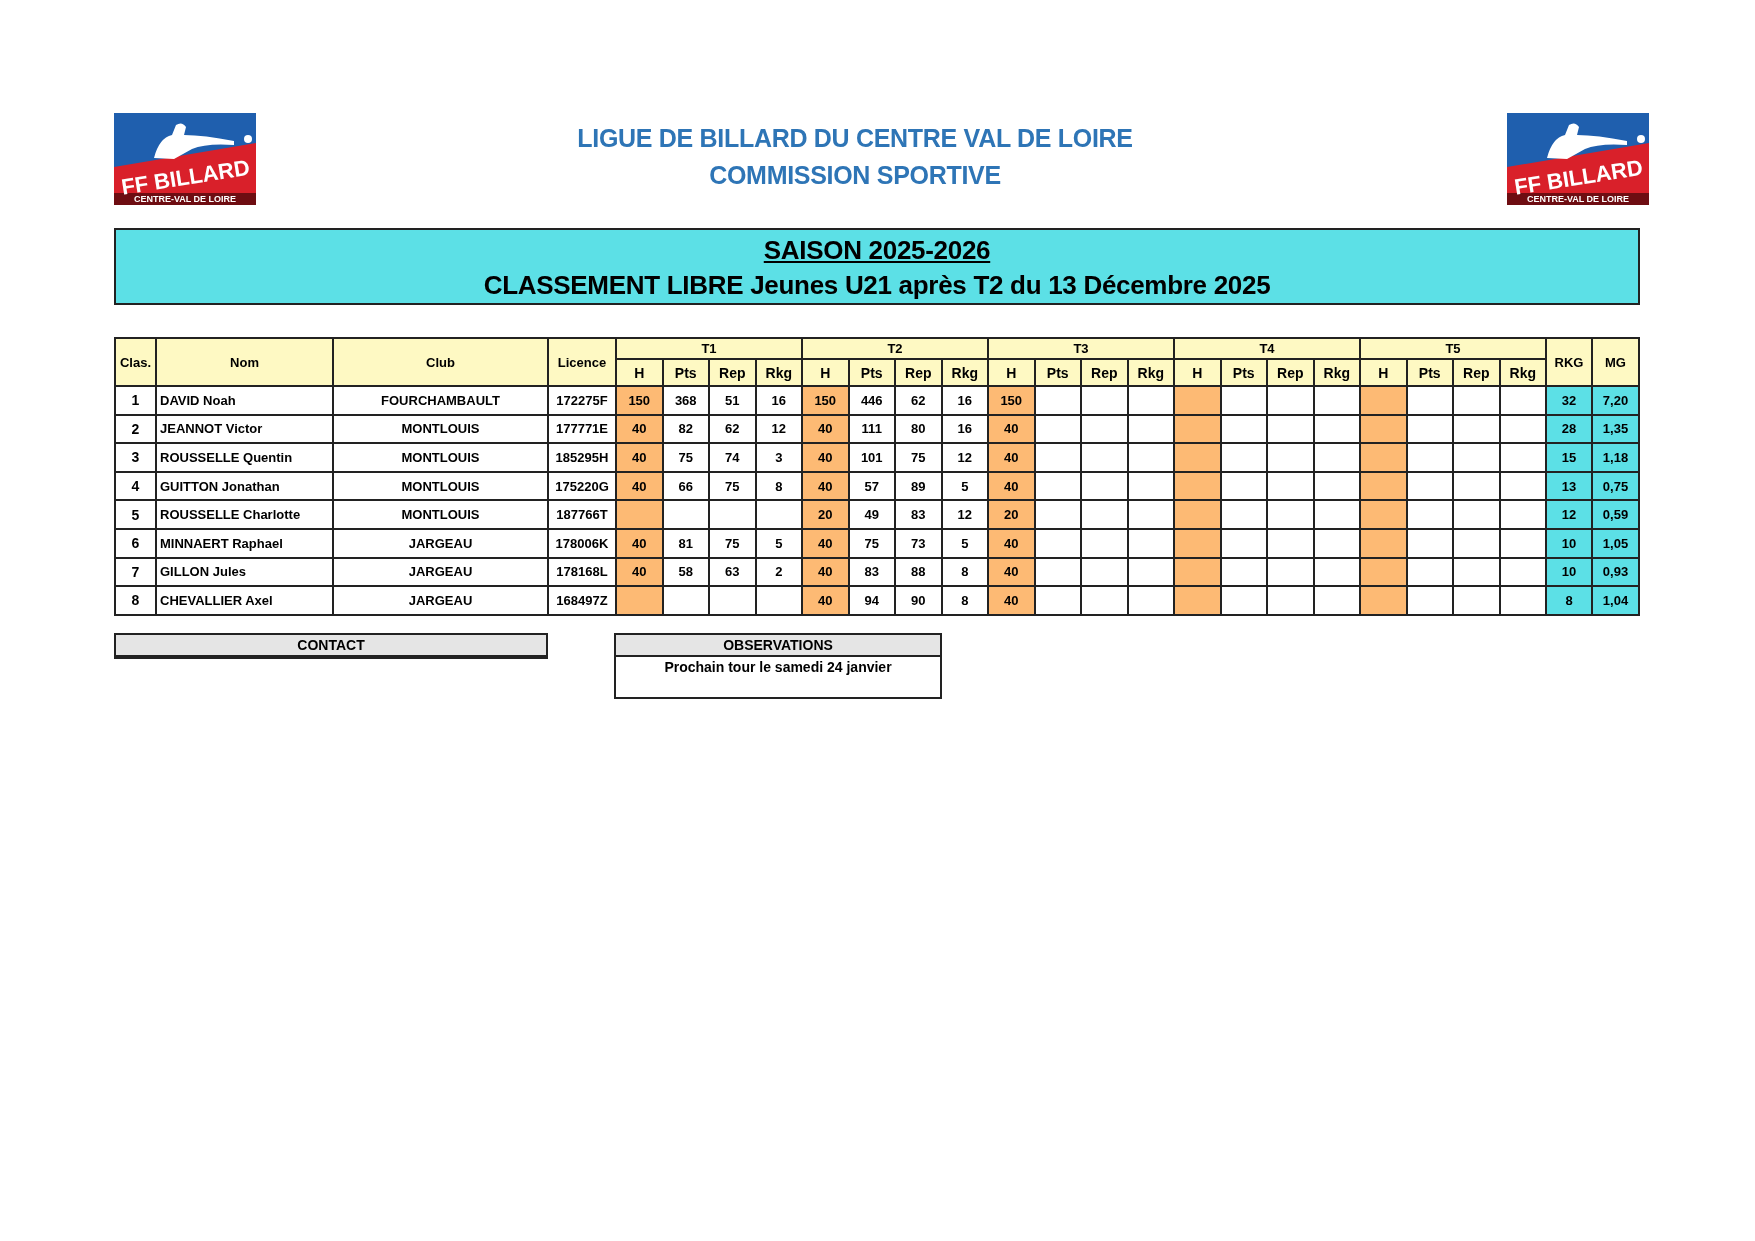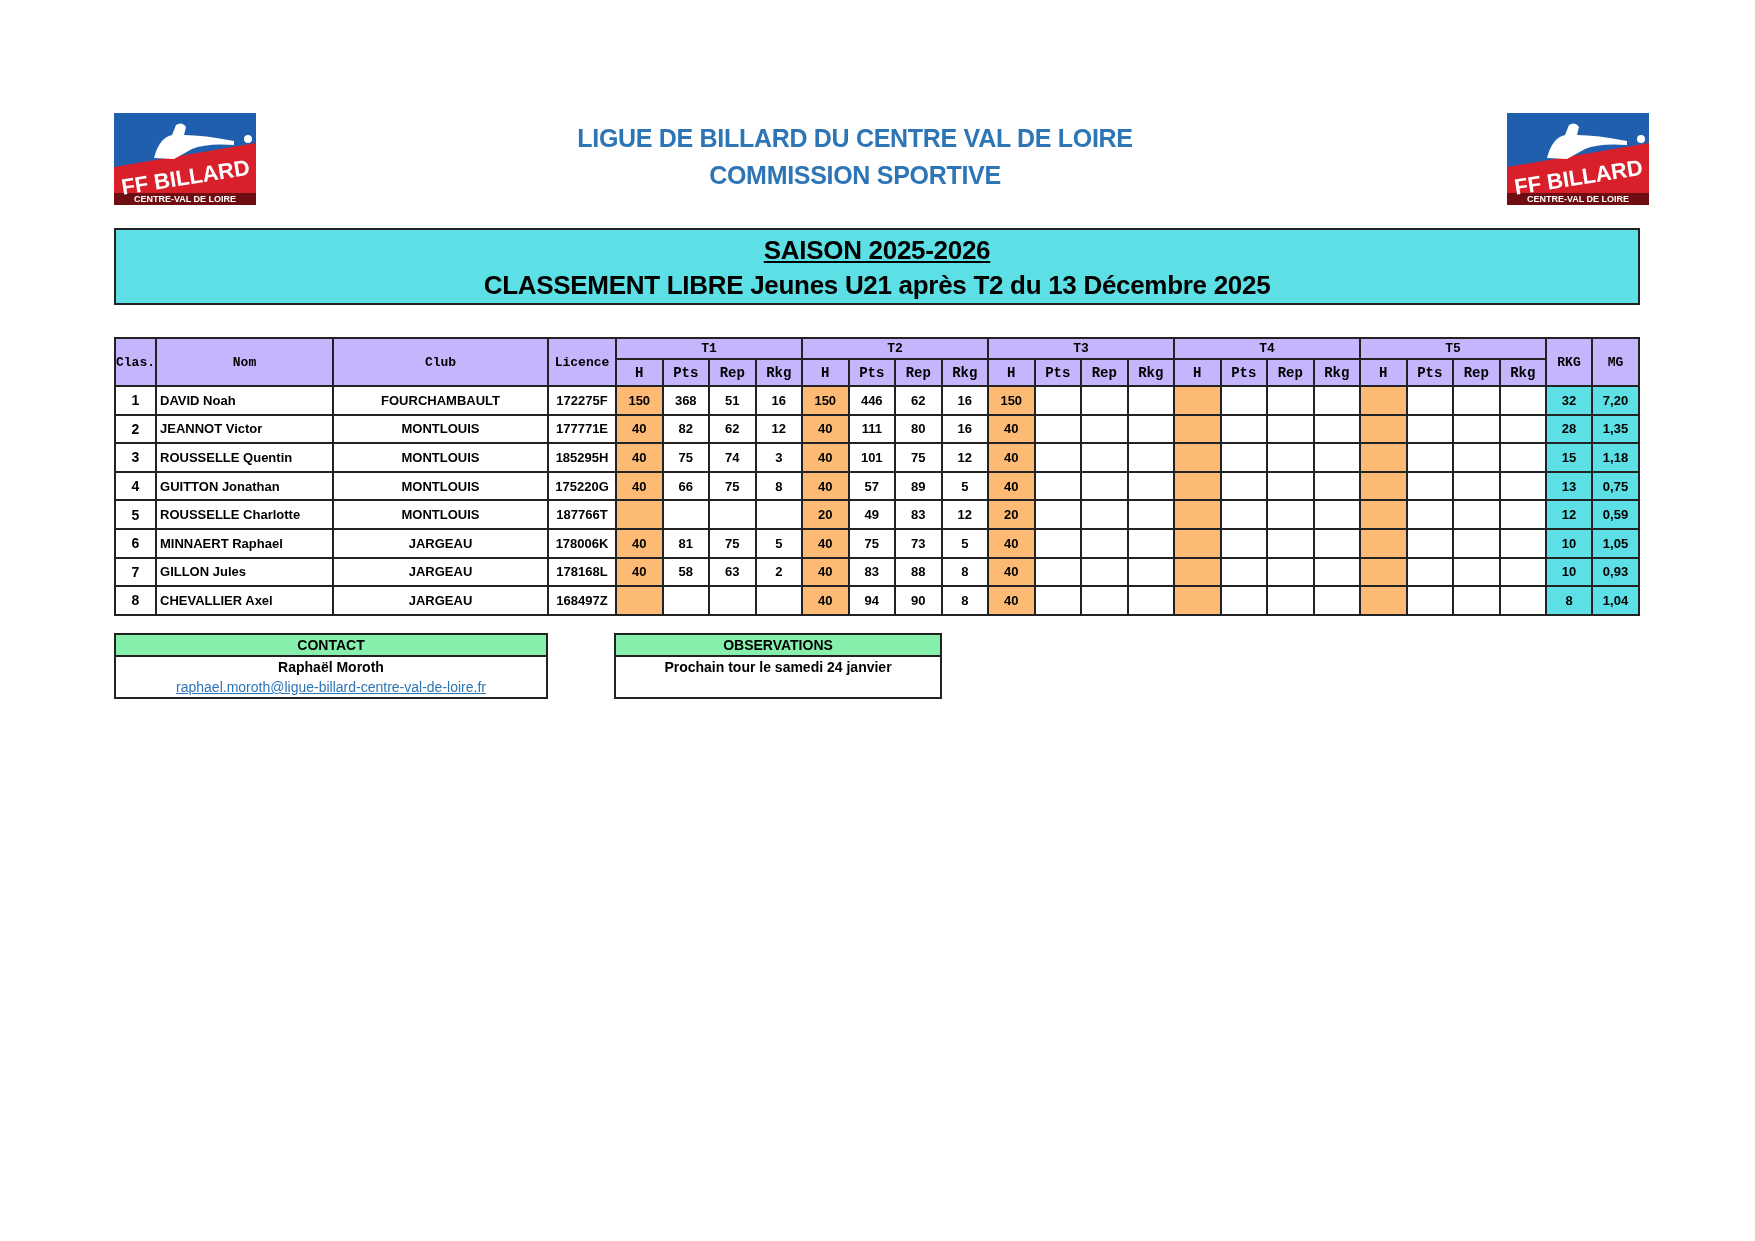--- a/index.html
+++ b/index.html
@@ -12,31 +12,31 @@
   .title-box { position:absolute; left:114px; top:228px; width:1522px; height:73px;
                background:#5ce0e6; border:2px solid #222; box-sizing:content-box; }
   .title-box div { text-align:center; font-weight:bold; font-size:26px; letter-spacing:-0.3px; }
   .title-l1 { margin-top:3px; line-height:34px;text-decoration:underline; }
   .title-l2 { line-height:36px; }
 
   table.rank { position:absolute; left:114px; top:337px; border-collapse:collapse;
                table-layout:fixed; }
   table.rank th, table.rank td { border:2px solid #222; padding:0; text-align:center;
                font-weight:bold; font-size:13px; white-space:nowrap; overflow:hidden; }
-  table.rank th { background:#c4b5fd;font-family:Liberation Mono, monospace; }
+  table.rank th { background:#fef9c3; }
   table.rank tr.h1 th { height:19px; }
   table.rank tr.h2 th { height:25px; font-size:14px; }
   table.rank td { height:26.6px; background:#fff; }
   table.rank td.hcell { background:#fdba74; }
   table.rank td.tot { background:#5ce0e6; }
   table.rank td.nom { text-align:left; padding-left:3px;border-radius:8px; }
   table.rank td.clas { font-size:14px; }
 
   .info-box { position:absolute; top:633px; border:2px solid #222; }
-  .info-head { background:#86efac; border-bottom:2px solid #222; text-align:center;
+  .info-head { background:#e5e5e5; border-bottom:2px solid #222; text-align:center;
                font-weight:bold; font-size:14px; height:20px; line-height:20px; }
   .info-body { text-align:center; font-weight:bold; font-size:14px; height:40px; }
   .info-line { height:20px; line-height:20px; }
   .email { color:#2e75b6; text-decoration:underline; font-weight:normal; }
 </style>
 </head>
 <body>
 
 <div class="logo" style="left:114px; top:113px;">
   <svg width="142" height="92" viewBox="0 0 142 92">
@@ -358,24 +358,20 @@
         <td></td>
         <td></td>
         <td class="tot">8</td>
         <td class="tot">1,04</td>
       </tr>
     </tbody>
 </table>
 
 <div class="info-box" style="left:114px; width:430px;">
   <div class="info-head">CONTACT</div>
-  <div class="info-body">
-    <div class="info-line">Raphaël Moroth</div>
-    <div class="info-line"><span class="email">raphael.moroth@ligue-billard-centre-val-de-loire.fr</span></div>
-  </div>
 </div>
 
 <div class="info-box" style="left:614px; width:324px;">
   <div class="info-head">OBSERVATIONS</div>
   <div class="info-body">
     <div class="info-line">Prochain tour le samedi 24 janvier</div>
   </div>
 </div>
 
 </body></html>

